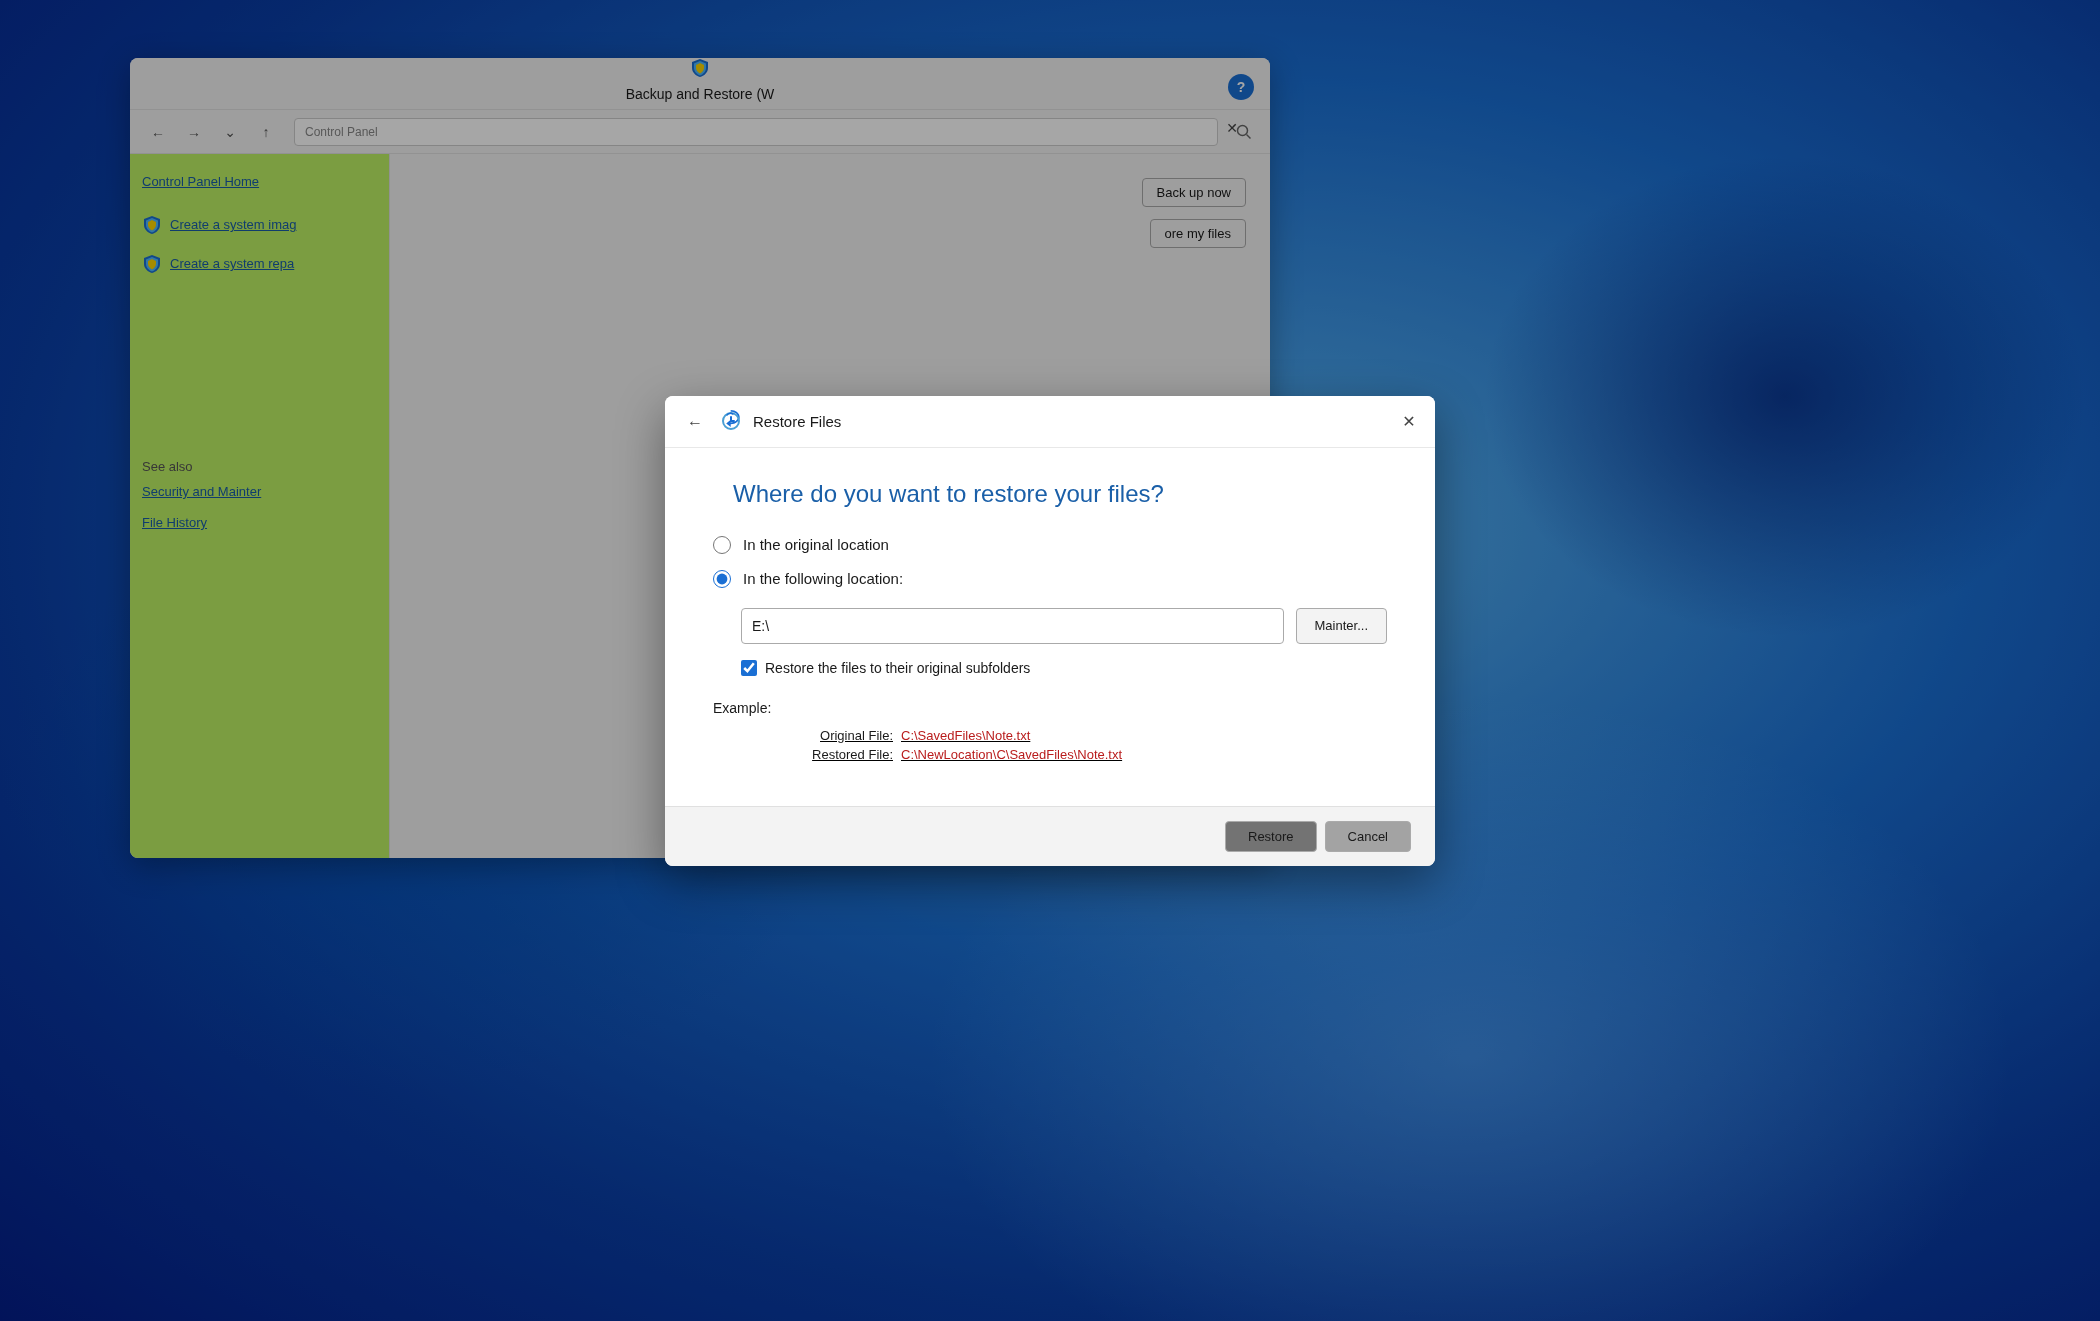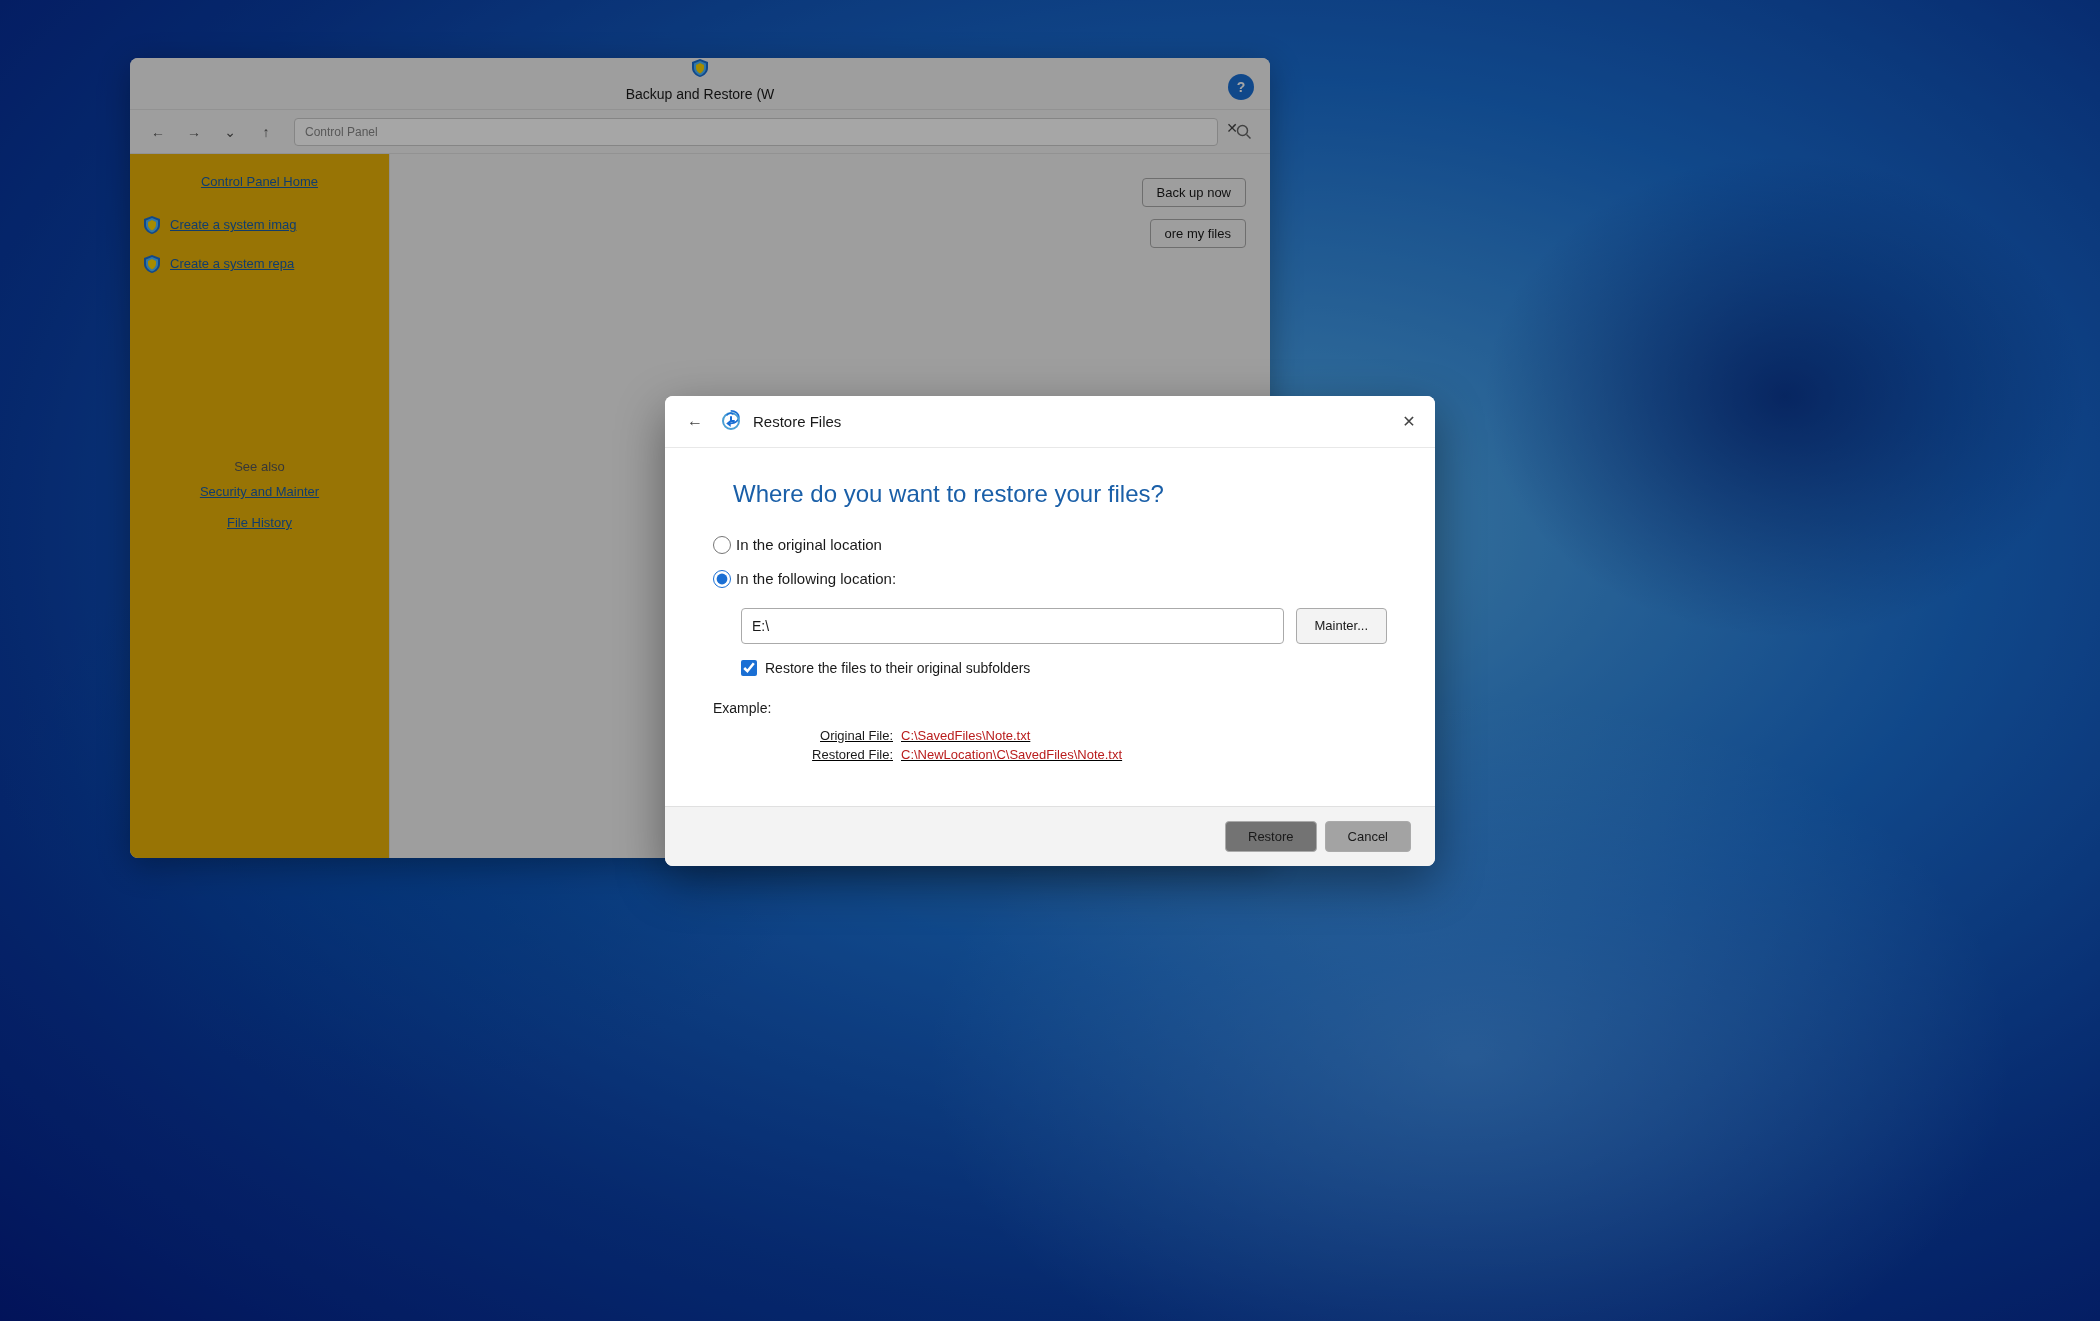--- a/index.html
+++ b/index.html
@@ -110,22 +110,21 @@
 
     .bg-window-body {
       display: flex;
       height: calc(100% - 96px);
     }
 
     .bg-sidebar {
       width: 260px;
       padding: 16px 12px;
       border-right: 1px solid #e0e0e0;
-      background: #eab308;
-      text-align: center;
+      background: #bef264;
     }
 
     .bg-sidebar-link {
       font-size: 13px;
       color: #1a5fa8;
       cursor: pointer;
       padding: 4px 0;
       text-decoration: underline;
     }
 
@@ -287,21 +286,21 @@
     .radio-group {
       display: flex;
       flex-direction: column;
       gap: 16px;
       margin-bottom: 20px;
     }
 
     .radio-option {
       display: flex;
       align-items: center;
-      gap: 5px;
+      gap: 12px;
       cursor: pointer;
     }
 
     .radio-input {
       width: 18px;
       height: 18px;
       cursor: pointer;
       accent-color: #1a6fd4;
       flex-shrink: 0;
     }

